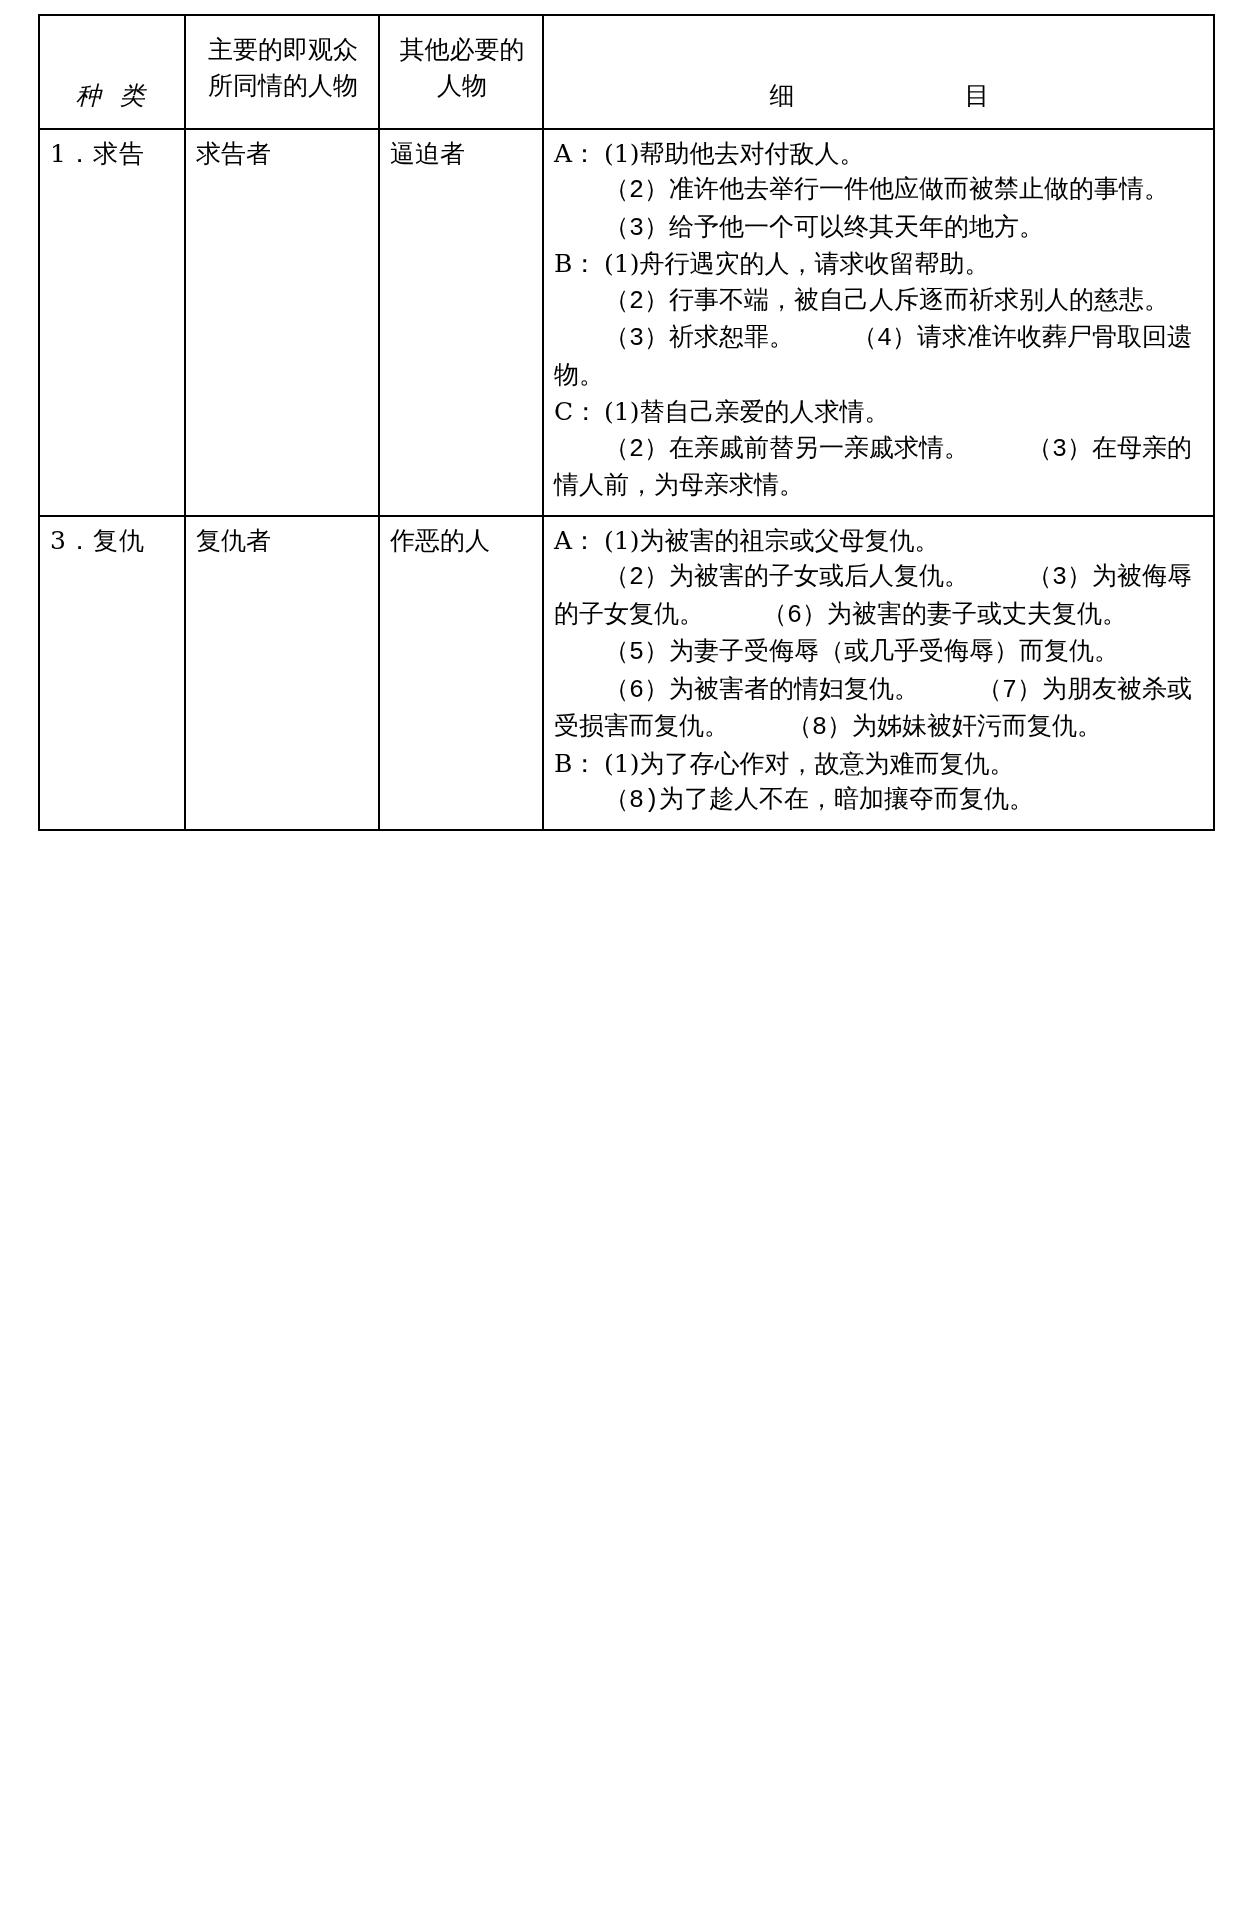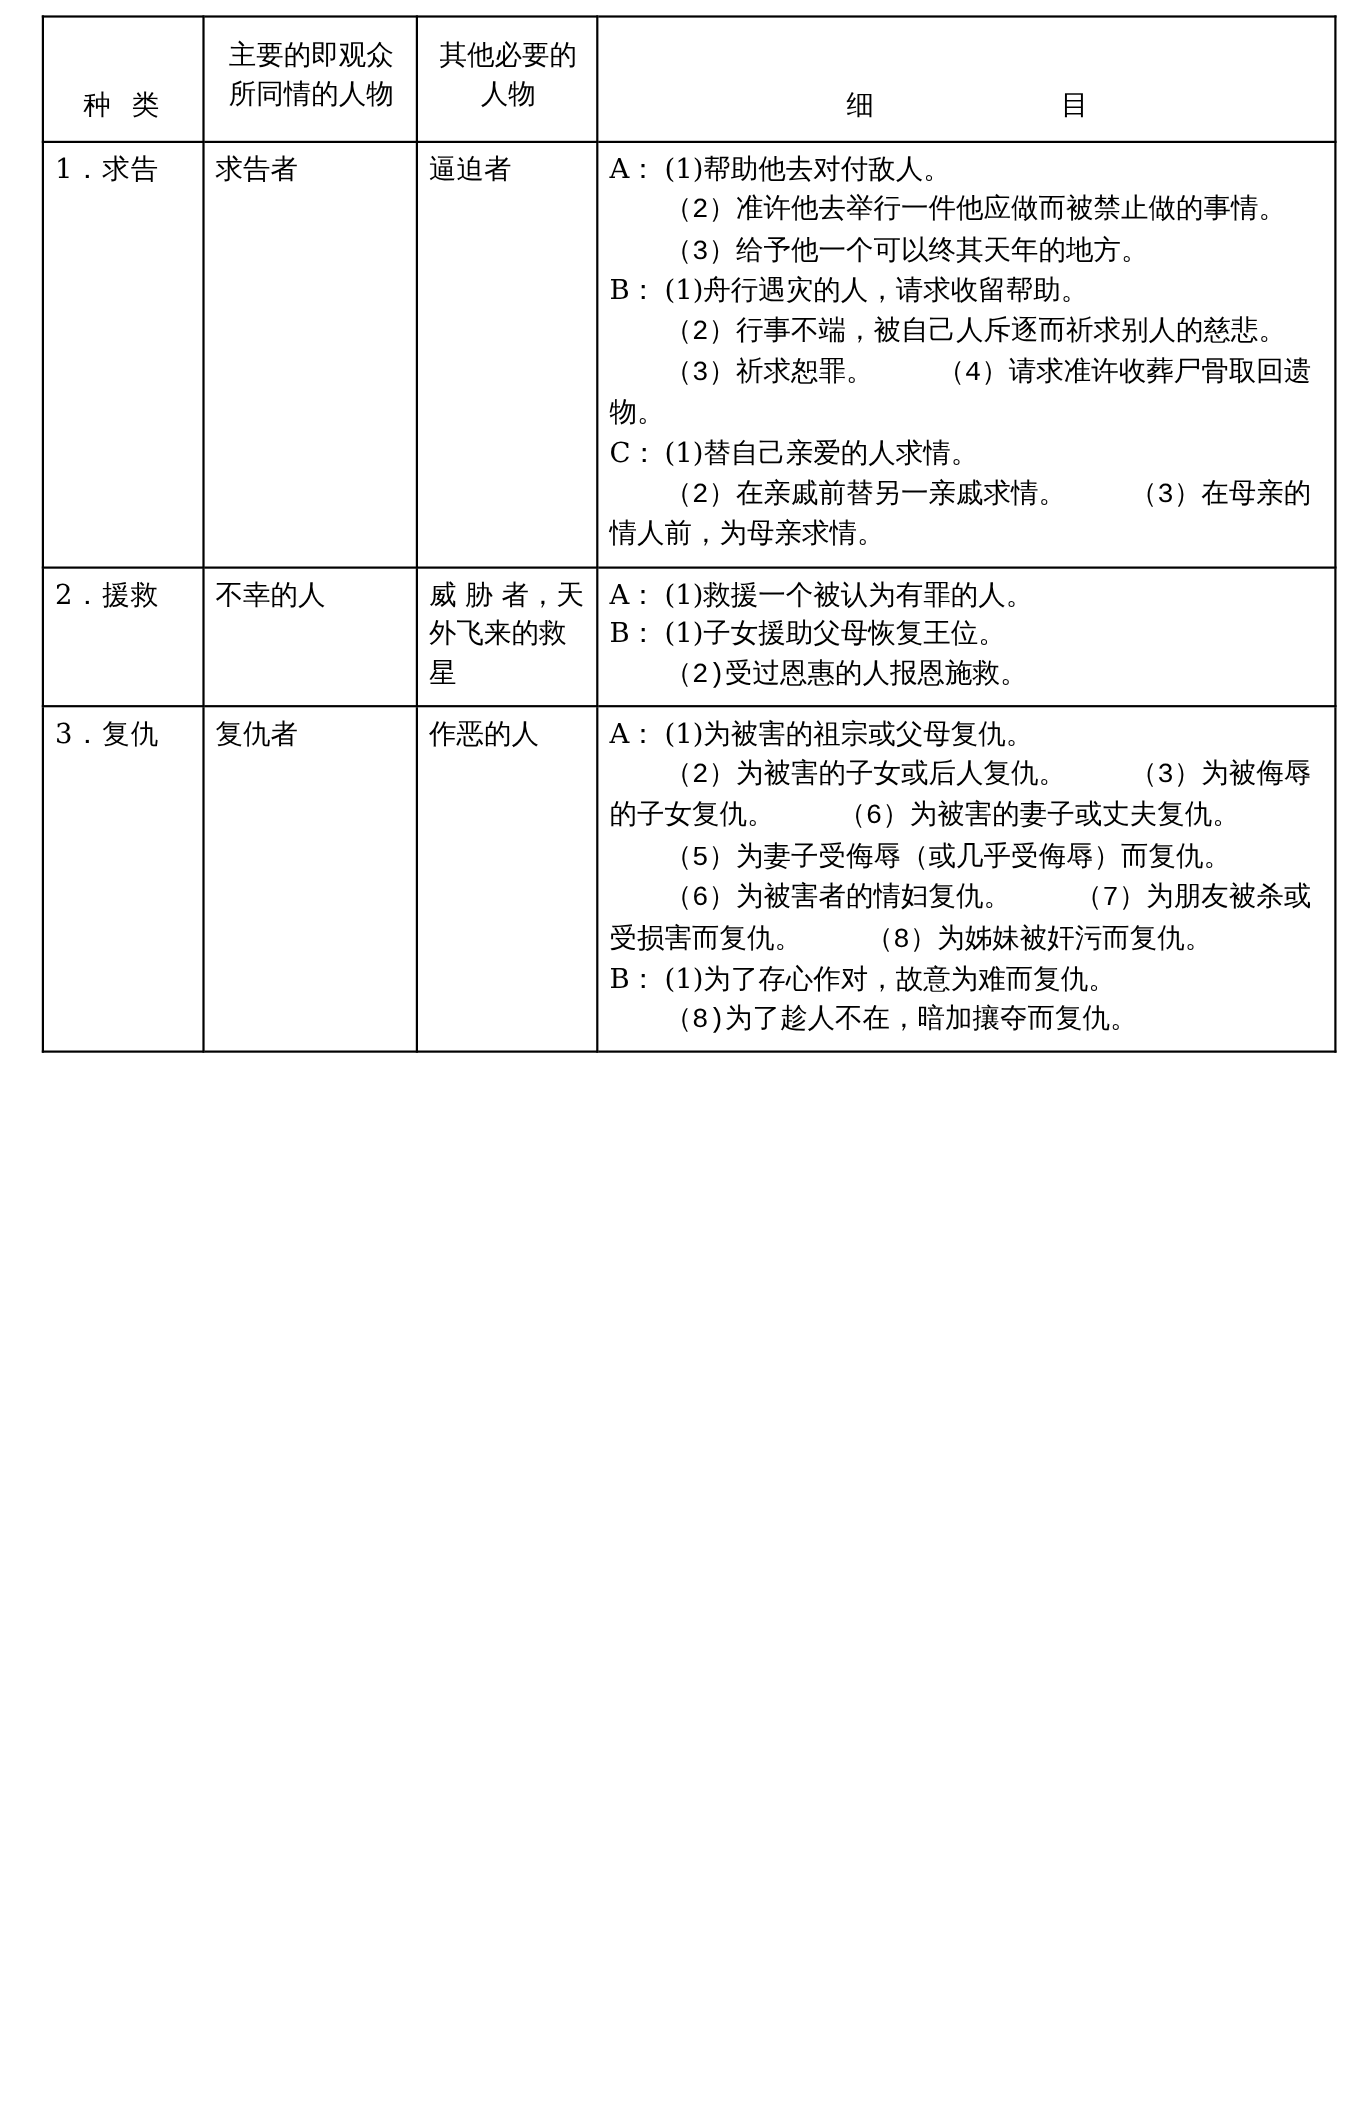--- a/index.html
+++ b/index.html
@@ -41,20 +41,21 @@
   }
   col.c-kind { width: 146px; }
   col.c-main { width: 194px; }
   col.c-other { width: 164px; }
   col.c-detail { width: 671px; }
 
   .hdr-kind {
     text-align: center;
     letter-spacing: 0.22em;
     padding-top: 62px !important;
+    font-style: italic;
   }
   .hdr-main, .hdr-other {
     text-align: left;
     line-height: 1.46;
   }
   .hdr-detail {
     text-align: center;
     padding-top: 62px !important;
   }
   .hdr-detail .sp {
@@ -131,34 +132,20 @@
             <span class="hang">（4）请求准许收葬尸骨取回遗物。</span>
           </div>
           <div class="grp">
             <span class="line"><span class="lbl">C：</span><span>(1)替自己亲爱的人求情。</span></span>
             <span class="hang">（2）在亲戚前替另一亲戚求情。</span>
             <span class="hang">（3）在母亲的情人前，为母亲求情。</span>
           </div>
         </td>
       </tr>
 
-      <tr>
-        <td class="kind">2．援救</td>
-        <td class="main">不幸的人</td>
-        <td class="other">威 胁 者，天外飞来的救星</td>
-        <td class="detail">
-          <div class="grp">
-            <span class="line"><span class="lbl">A：</span><span>(1)救援一个被认为有罪的人。</span></span>
-          </div>
-          <div class="grp">
-            <span class="line"><span class="lbl">B：</span><span>(1)子女援助父母恢复王位。</span></span>
-            <span class="hang">（2)受过恩惠的人报恩施救。</span>
-          </div>
-        </td>
-      </tr>
 
       <tr>
         <td class="kind">3．复仇</td>
         <td class="main">复仇者</td>
         <td class="other">作恶的人</td>
         <td class="detail">
           <div class="grp">
             <span class="line"><span class="lbl">A：</span><span>(1)为被害的祖宗或父母复仇。</span></span>
             <span class="hang">（2）为被害的子女或后人复仇。</span>
             <span class="hang">（3）为被侮辱的子女复仇。</span>

